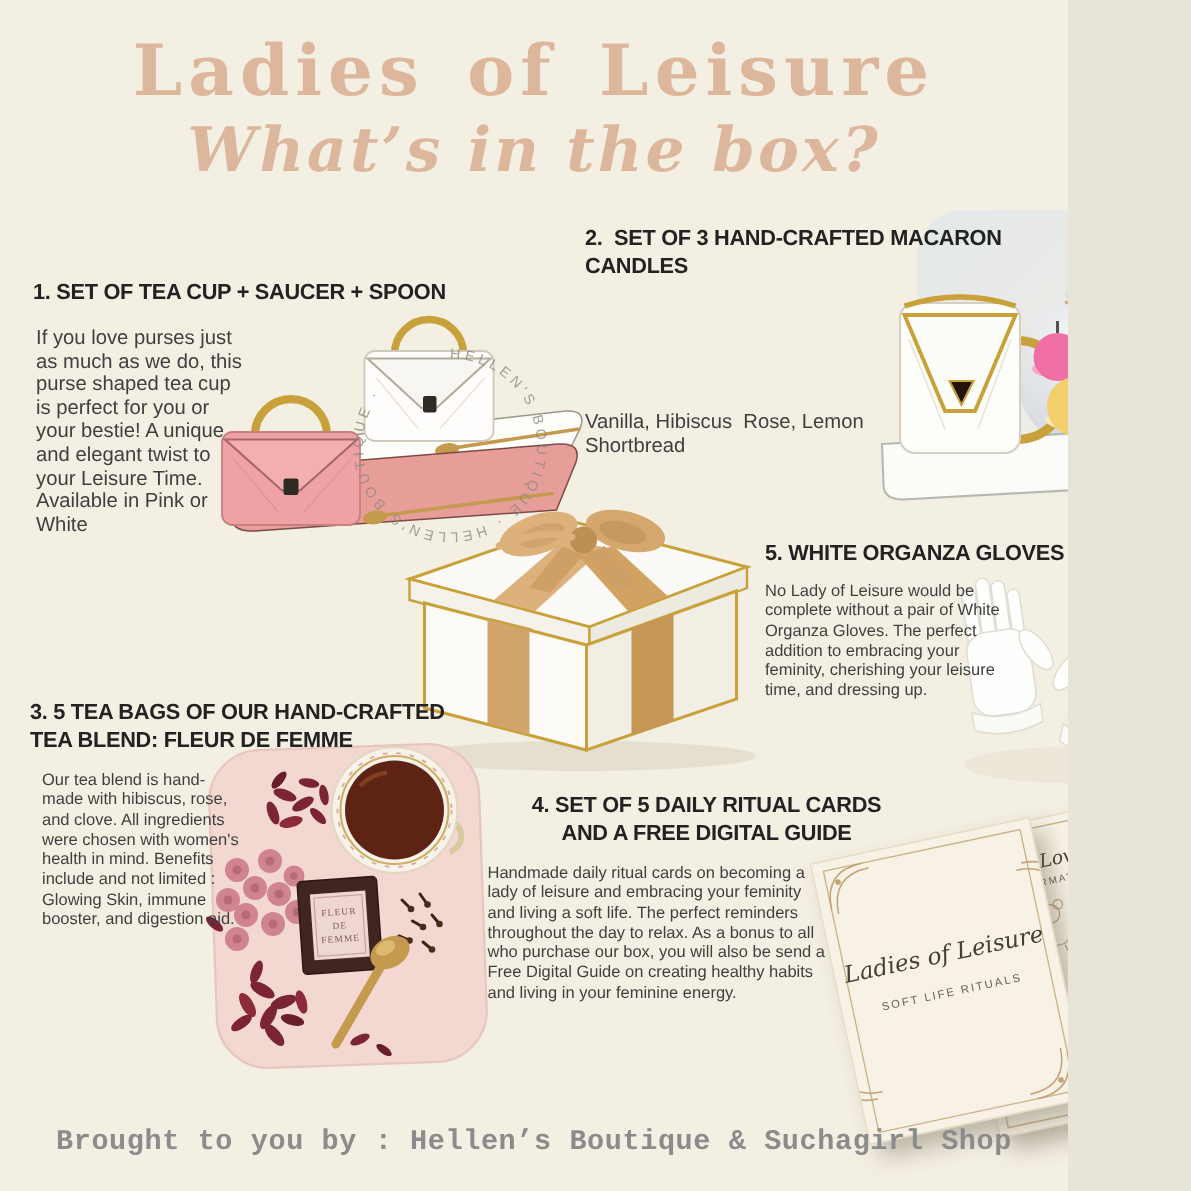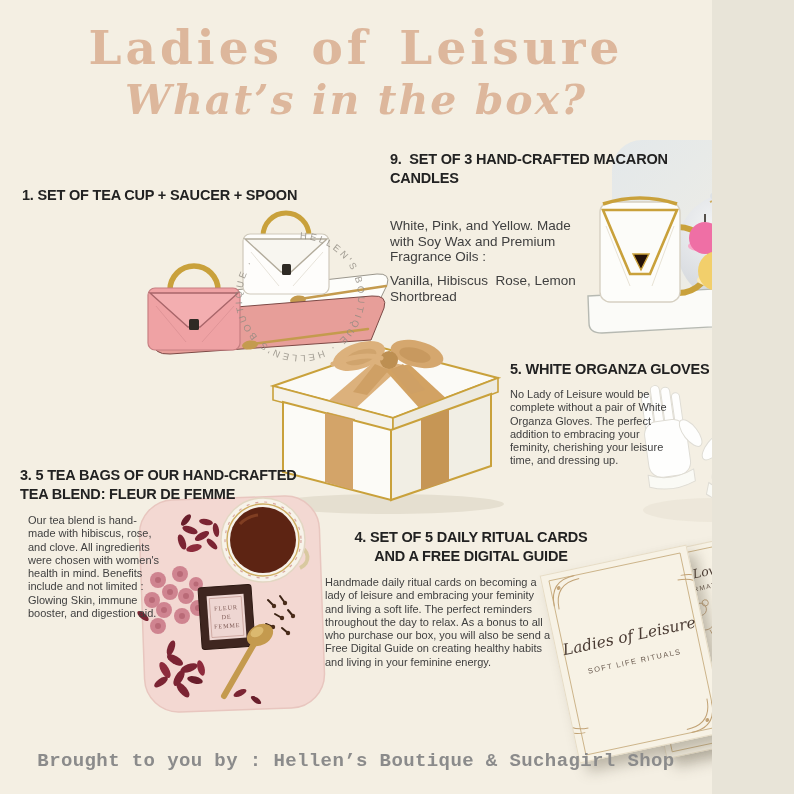--- a/index.html
+++ b/index.html
@@ -36,20 +36,21 @@
 </style>
 </head>
 <body>
 
 <div id="canvas">
 
   <div class="abs title">Ladies of Leisure</div>
   <div class="abs subtitle">What’s in the box?</div>
 
   <div class="abs h" style="left:22px;top:186px;width:300px;">1. SET OF TEA CUP + SAUCER + SPOON</div>
+  <div class="abs p p14" style="left:24px;top:217px;width:140px;">If you love purses just as much as we do, this purse shaped tea cup is perfect for you or your bestie! A unique and elegant twist to your Leisure Time. Available in Pink or White</div>
 
   <svg class="abs photo" style="left:140px;top:198px;" width="255" height="160" viewBox="0 0 255 160">
 
     <path d="M95,92 L237,76 Q251,75 247,87 L233,116 L106,127 Q92,128 93,115 Z" fill="#fdfdfa" stroke="#9a968c" stroke-width="1"></path>
     <line x1="160" y1="101" x2="246" y2="88" stroke="#c49b4e" stroke-width="2.4" stroke-linecap="round"></line>
     <ellipse cx="158" cy="102" rx="8" ry="4.5" fill="#c49b4e" transform="rotate(-8 158 102)"></ellipse>
 
     <path d="M10,116 L232,98 Q248,97 244,110 L231,142 L30,156 Q13,157 13,143 Z" fill="#e79e99" stroke="#7c4a46" stroke-width="1"></path>
     <line x1="112" y1="146" x2="228" y2="131" stroke="#c49b4e" stroke-width="2.4" stroke-linecap="round"></line>
     <ellipse cx="110" cy="147" rx="8" ry="4.5" fill="#c49b4e" transform="rotate(-8 110 147)"></ellipse>
@@ -75,22 +76,21 @@
 
   <svg class="abs" style="left:232px;top:229px;z-index:4;" width="136" height="136" viewBox="0 0 136 136">
     <defs>
         <path id="wm-circle" d="M68,10 a58,58 0 1 1 -0.01,0" fill="none"></path>
       </defs>
     <text font-size="9.5" letter-spacing="2.6" fill="#8f8a80" opacity="0.8" font-family="Liberation Sans, sans-serif">
       <textPath href="#wm-circle">HELLEN'S BOUTIQUE · HELLEN'S BOUTIQUE ·</textPath>
     </text>
   </svg>
 
-  <div class="abs h" style="left:390px;top:150px;width:300px;">9.  SET OF 3 HAND-CRAFTED MACARON CANDLES</div>
-  <div class="abs p p14" style="left:390px;top:218px;width:190px;">White, Pink, and Yellow. Made with Soy Wax and Premium Fragrance Oils :</div>
+  <div class="abs h" style="left:390px;top:150px;width:300px;">2.  SET OF 3 HAND-CRAFTED MACARON CANDLES</div>
   <div class="abs p p14" style="left:390px;top:273px;width:190px;">Vanilla, Hibiscus  Rose, Lemon Shortbread</div>
 
   <svg class="abs photo" style="left:572px;top:140px;" width="222" height="200" viewBox="0 0 222 200">
     <defs>
       <linearGradient id="sky" x1="0" y1="0" x2="1" y2="1">
         <stop offset="0" stop-color="#e3e8ea"></stop>
           <stop offset="1" stop-color="#f4efe3"></stop>
       </linearGradient>
       <radialGradient id="pot" cx="0.35" cy="0.3" r="1">
         <stop offset="0" stop-color="#f3f4f5"></stop>

